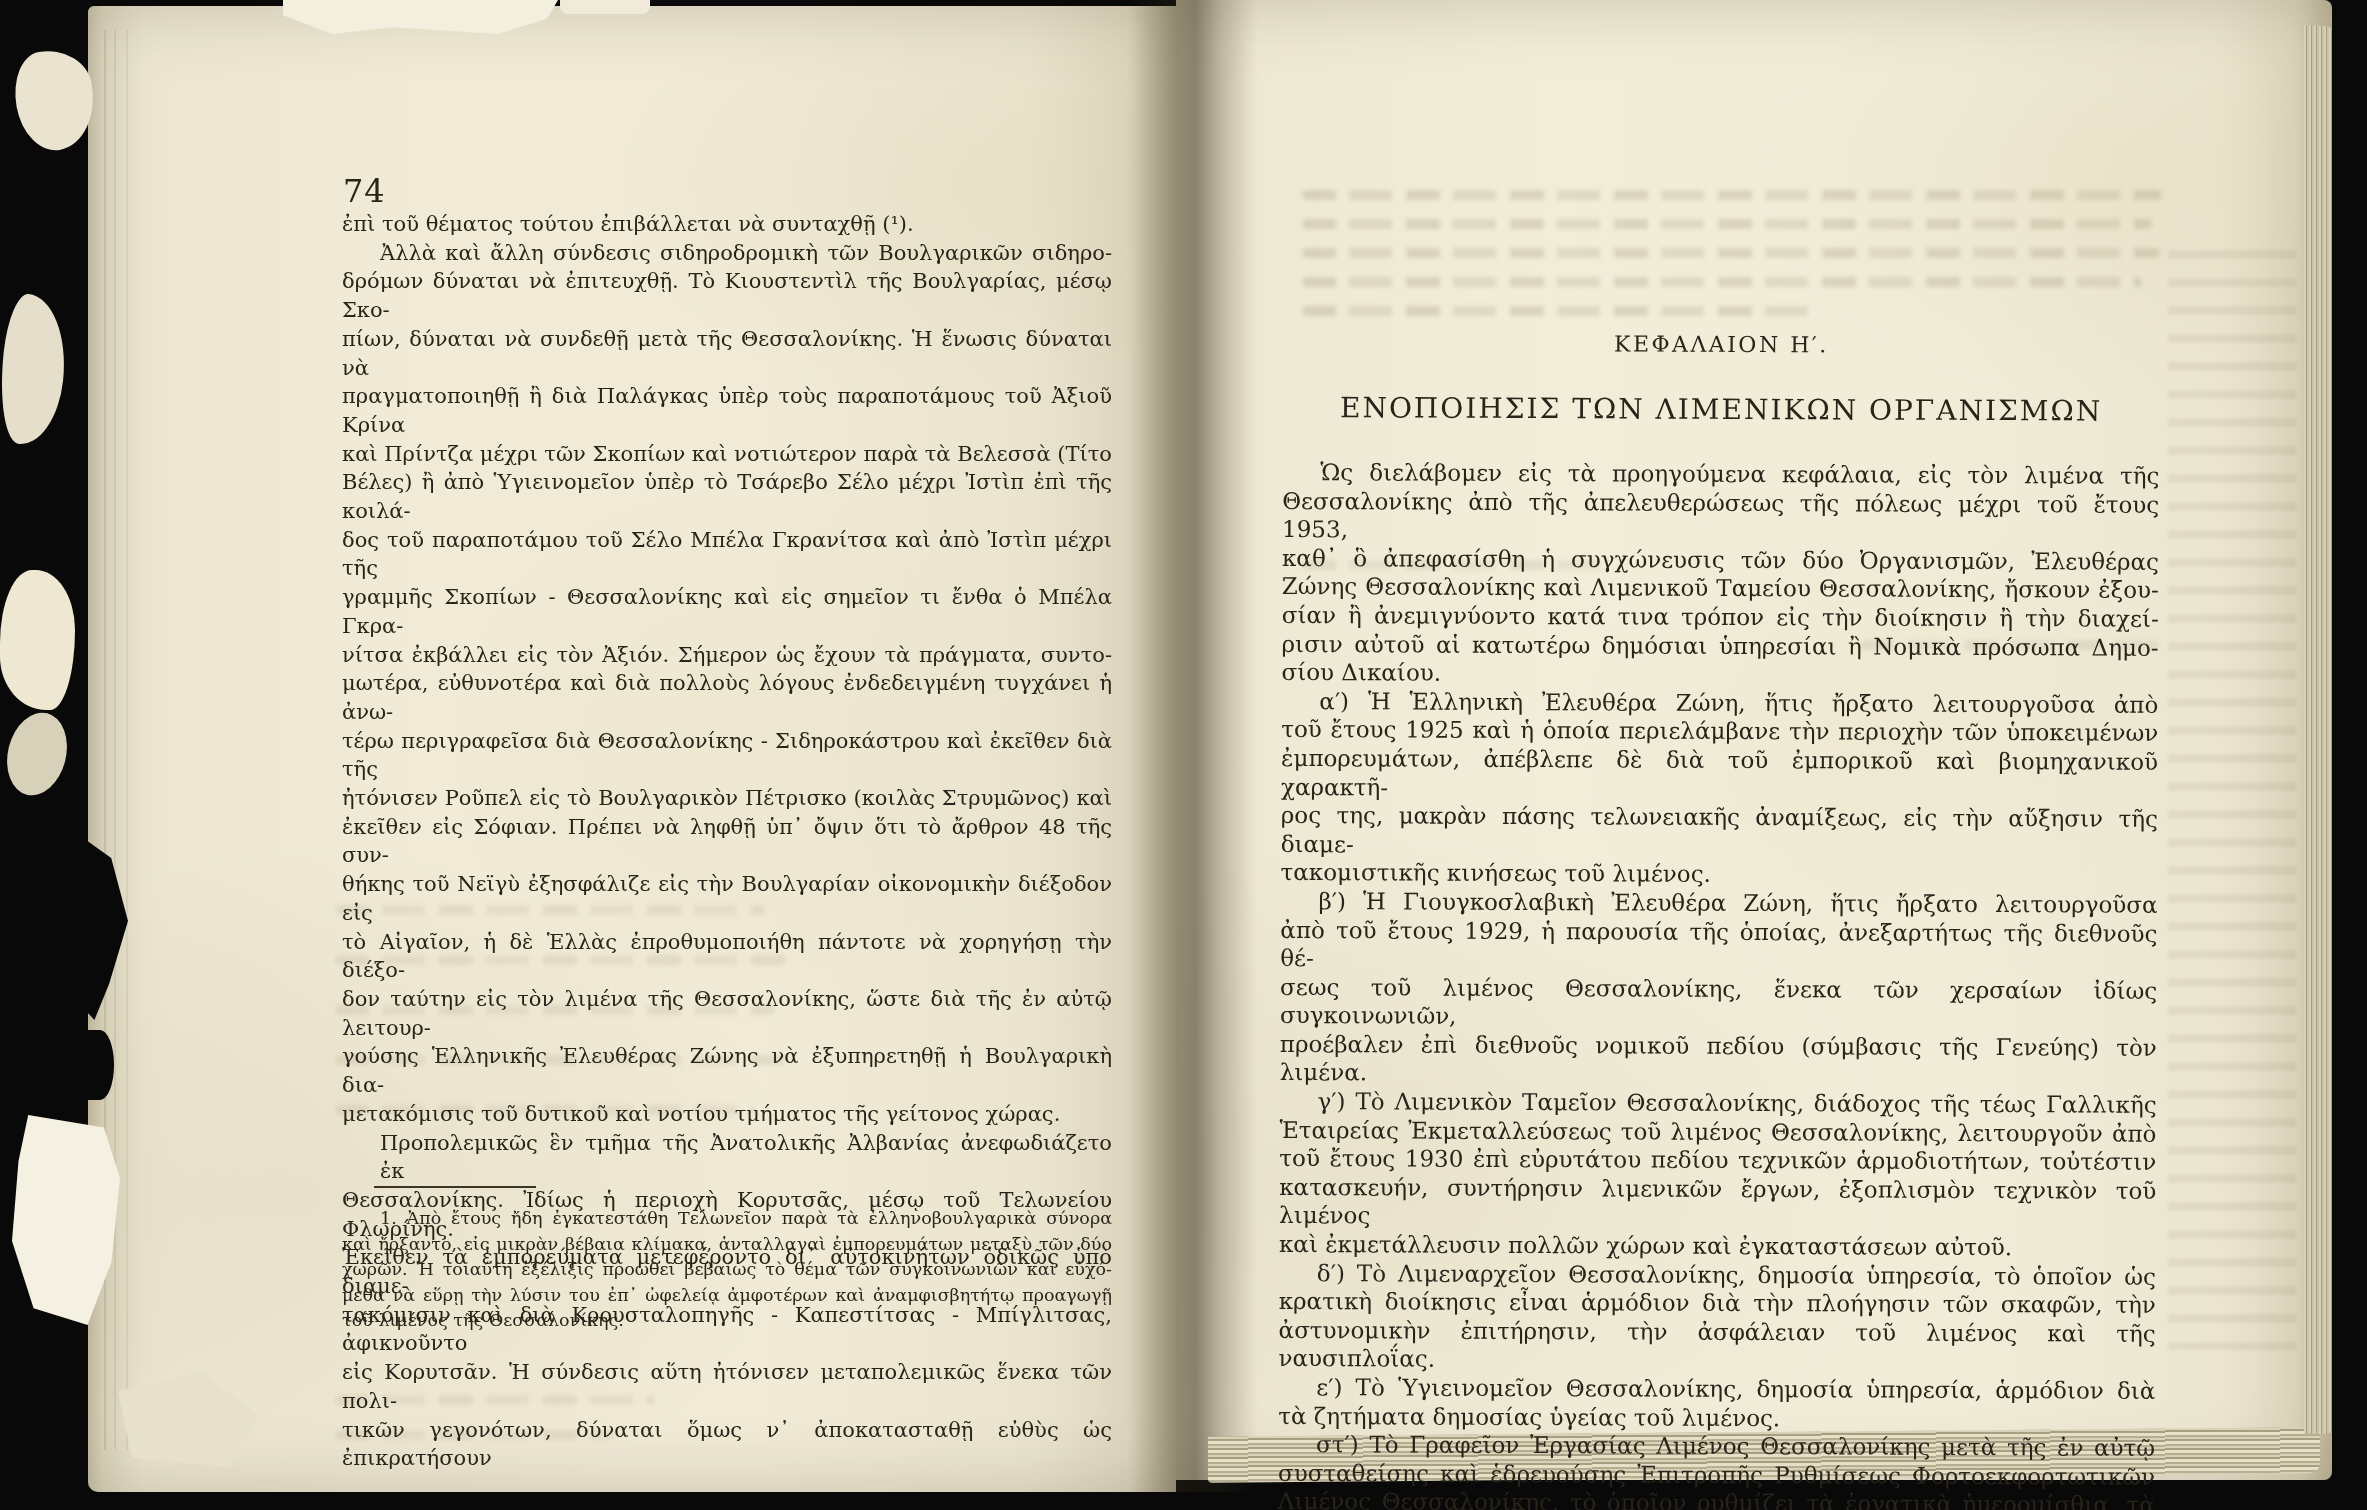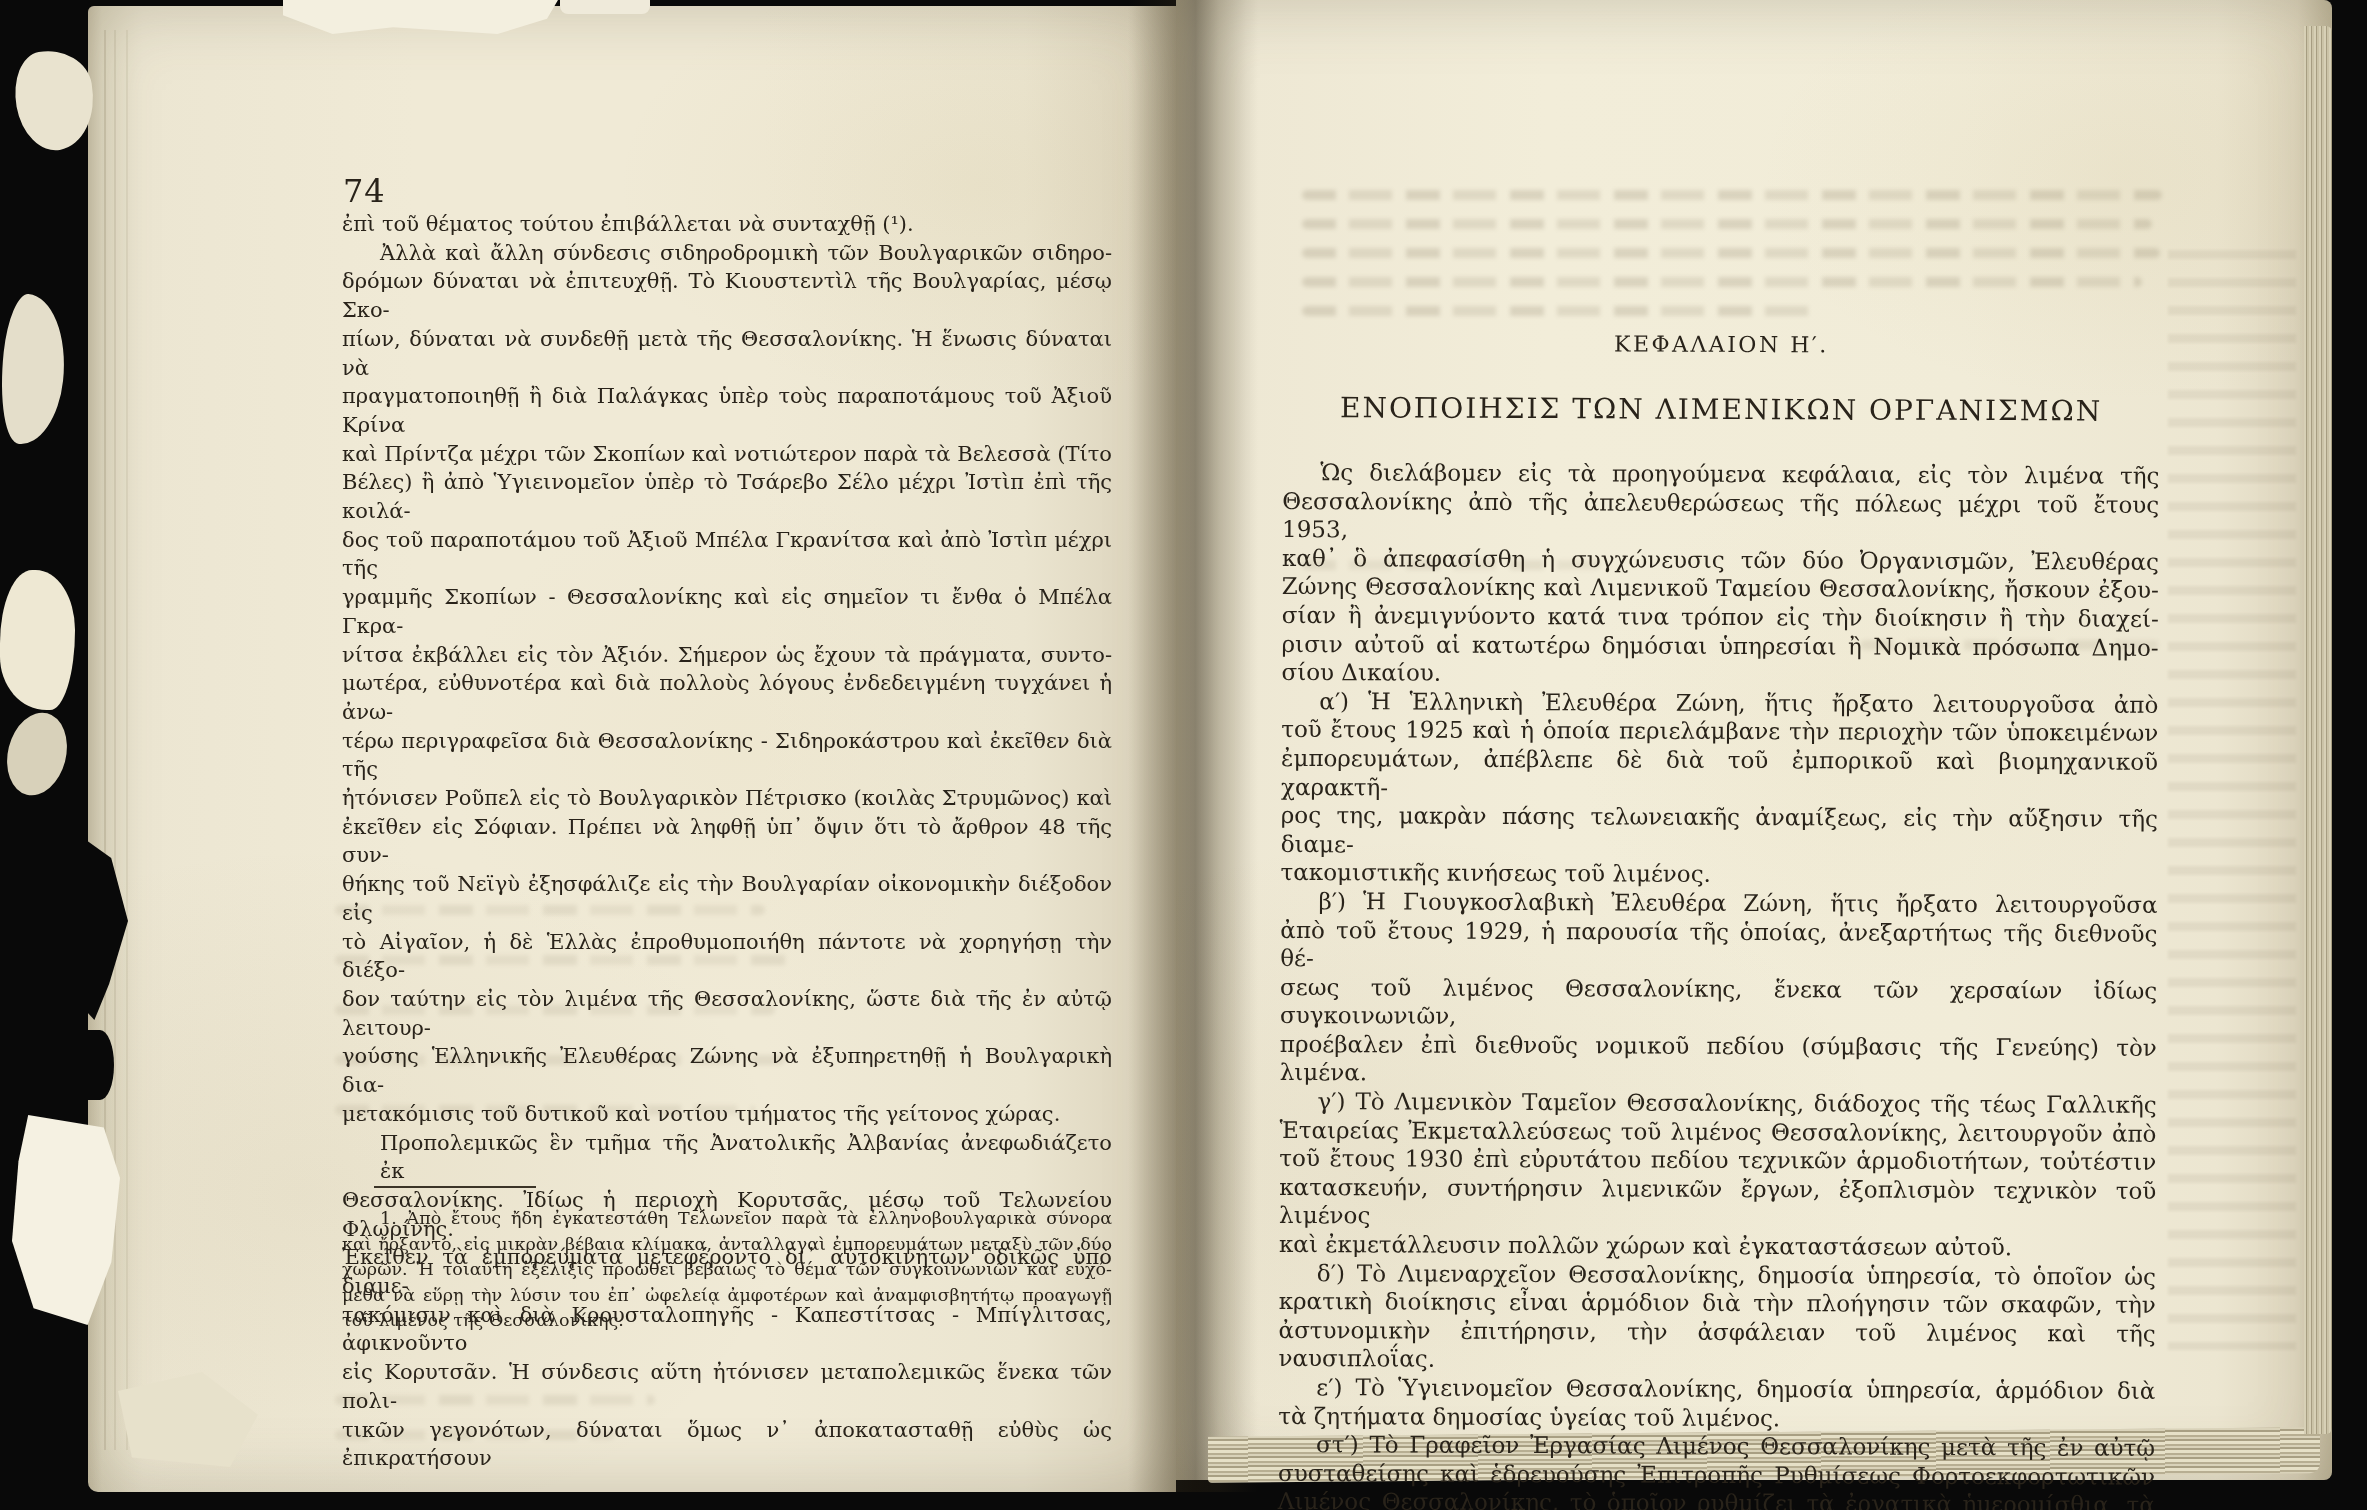--- a/index.html
+++ b/index.html
@@ -125,21 +125,21 @@
 
 <div class="page-number ink">74</div>
 <div class="body-col left-body ink">
     <div class="tline pend">ἐπὶ τοῦ θέματος τούτου ἐπιβάλλεται νὰ συνταχθῇ (¹).</div>
     <div class="tline indent">Ἀλλὰ καὶ ἄλλη σύνδεσις σιδηροδρομικὴ τῶν Βουλγαρικῶν σιδηρο-</div>
     <div class="tline">δρόμων δύναται νὰ ἐπιτευχθῇ. Τὸ Κιουστεντὶλ τῆς Βουλγαρίας, μέσῳ Σκο-</div>
     <div class="tline">πίων, δύναται νὰ συνδεθῇ μετὰ τῆς Θεσσαλονίκης. Ἡ ἕνωσις δύναται νὰ</div>
     <div class="tline">πραγματοποιηθῇ ἢ διὰ Παλάγκας ὑπὲρ τοὺς παραποτάμους τοῦ Ἀξιοῦ Κρίνα</div>
     <div class="tline">καὶ Πρίντζα μέχρι τῶν Σκοπίων καὶ νοτιώτερον παρὰ τὰ Βελεσσὰ (Τίτο</div>
     <div class="tline">Βέλες) ἢ ἀπὸ Ὑγιεινομεῖον ὑπὲρ τὸ Τσάρεβο Σέλο μέχρι Ἰστὶπ ἐπὶ τῆς κοιλά-</div>
-    <div class="tline">δος τοῦ παραποτάμου τοῦ Ἀξιοῦ Μπέλα Γκρανίτσα καὶ ἀπὸ Ἰστὶπ μέχρι τῆς</div>
+    <div class="tline">δος τοῦ παραποτάμου τοῦ Σέλο Μπέλα Γκρανίτσα καὶ ἀπὸ Ἰστὶπ μέχρι τῆς</div>
     <div class="tline">γραμμῆς Σκοπίων - Θεσσαλονίκης καὶ εἰς σημεῖον τι ἔνθα ὁ Μπέλα Γκρα-</div>
     <div class="tline">νίτσα ἐκβάλλει εἰς τὸν Ἀξιόν. Σήμερον ὡς ἔχουν τὰ πράγματα, συντο-</div>
     <div class="tline">μωτέρα, εὐθυνοτέρα καὶ διὰ πολλοὺς λόγους ἐνδεδειγμένη τυγχάνει ἡ ἀνω-</div>
     <div class="tline">τέρω περιγραφεῖσα διὰ Θεσσαλονίκης - Σιδηροκάστρου καὶ ἐκεῖθεν διὰ τῆς</div>
     <div class="tline">ἠτόνισεν Ροῦπελ εἰς τὸ Βουλγαρικὸν Πέτρισκο (κοιλὰς Στρυμῶνος) καὶ</div>
     <div class="tline">ἐκεῖθεν εἰς Σόφιαν. Πρέπει νὰ ληφθῇ ὑπ᾽ ὄψιν ὅτι τὸ ἄρθρον 48 τῆς συν-</div>
     <div class="tline">θήκης τοῦ Νεϊγὺ ἐξησφάλιζε εἰς τὴν Βουλγαρίαν οἰκονομικὴν διέξοδον εἰς</div>
     <div class="tline">τὸ Αἰγαῖον, ἡ δὲ Ἑλλὰς ἐπροθυμοποιήθη πάντοτε νὰ χορηγήσῃ τὴν διέξο-</div>
     <div class="tline">δον ταύτην εἰς τὸν λιμένα τῆς Θεσσαλονίκης, ὥστε διὰ τῆς ἐν αὐτῷ λειτουρ-</div>
     <div class="tline">γούσης Ἑλληνικῆς Ἐλευθέρας Ζώνης νὰ ἐξυπηρετηθῇ ἡ Βουλγαρικὴ δια-</div>

